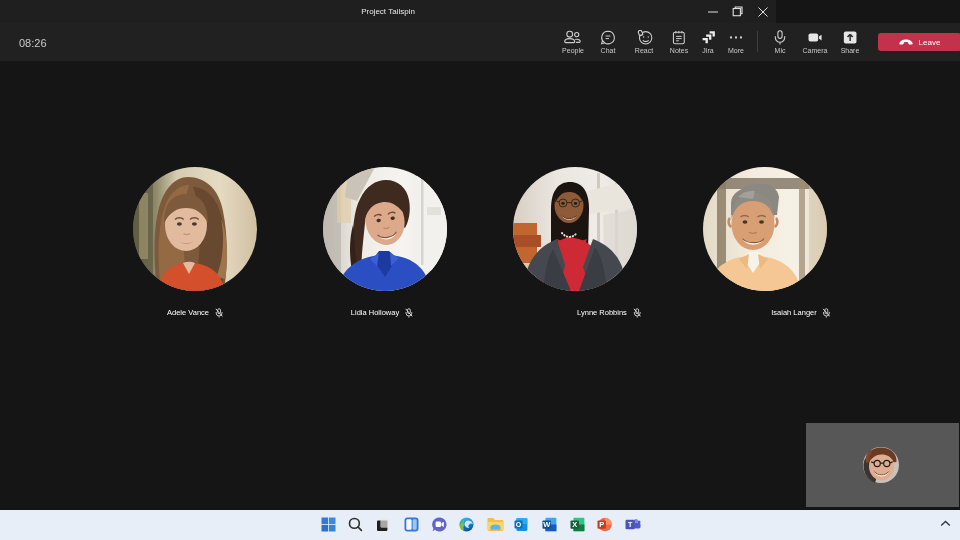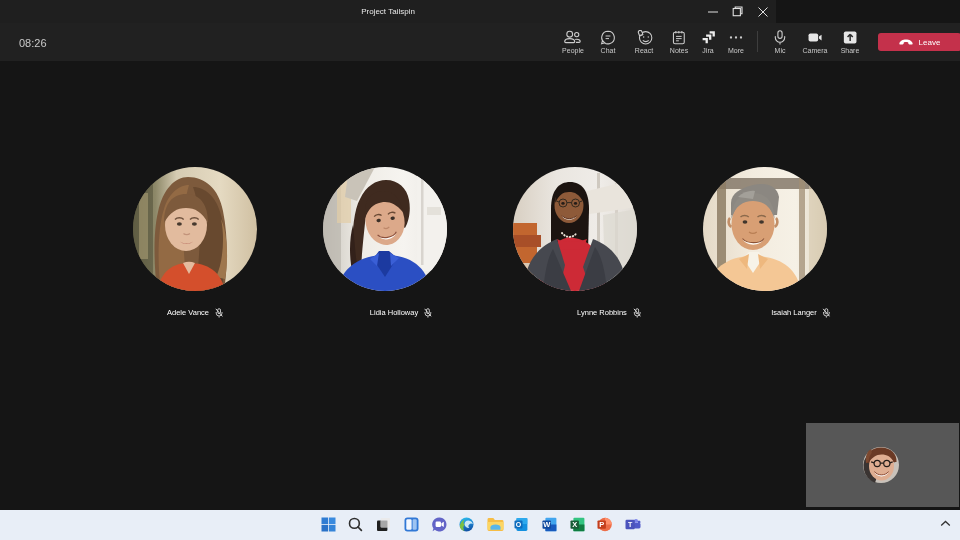--- a/index.html
+++ b/index.html
@@ -280,21 +280,21 @@
   </div>
 
   <div class="name" style="left:195px">Adele Vance <svg class="micoff" width="8" height="10" viewBox="0 0 8 10">
         <g fill="none" stroke="#d8d8d8" stroke-width="0.9">
           <rect x="2.7" y="0.7" width="2.8" height="5" rx="1.4"></rect>
           <path d="M1.2 4.4v.7a2.9 2.9 0 0 0 5.8 0v-.7" stroke-linecap="round"></path>
           <path d="M4.1 8.2v1.4"></path>
           <path d="M0.8 0.8l6.6 7.6" stroke-width="1"></path>
         </g>
       </svg></div>
-  <div class="name" style="left:401px">Lidia Holloway <svg class="micoff" width="8" height="10" viewBox="0 0 8 10">
+  <div class="name" style="left:382px">Lidia Holloway <svg class="micoff" width="8" height="10" viewBox="0 0 8 10">
         <g fill="none" stroke="#d8d8d8" stroke-width="0.9">
           <rect x="2.7" y="0.7" width="2.8" height="5" rx="1.4"></rect>
           <path d="M1.2 4.4v.7a2.9 2.9 0 0 0 5.8 0v-.7" stroke-linecap="round"></path>
           <path d="M4.1 8.2v1.4"></path>
           <path d="M0.8 0.8l6.6 7.6" stroke-width="1"></path>
         </g>
       </svg></div>
   <div class="name" style="left:609px">Lynne Robbins <svg class="micoff" width="8" height="10" viewBox="0 0 8 10">
         <g fill="none" stroke="#d8d8d8" stroke-width="0.9">
           <rect x="2.7" y="0.7" width="2.8" height="5" rx="1.4"></rect>

